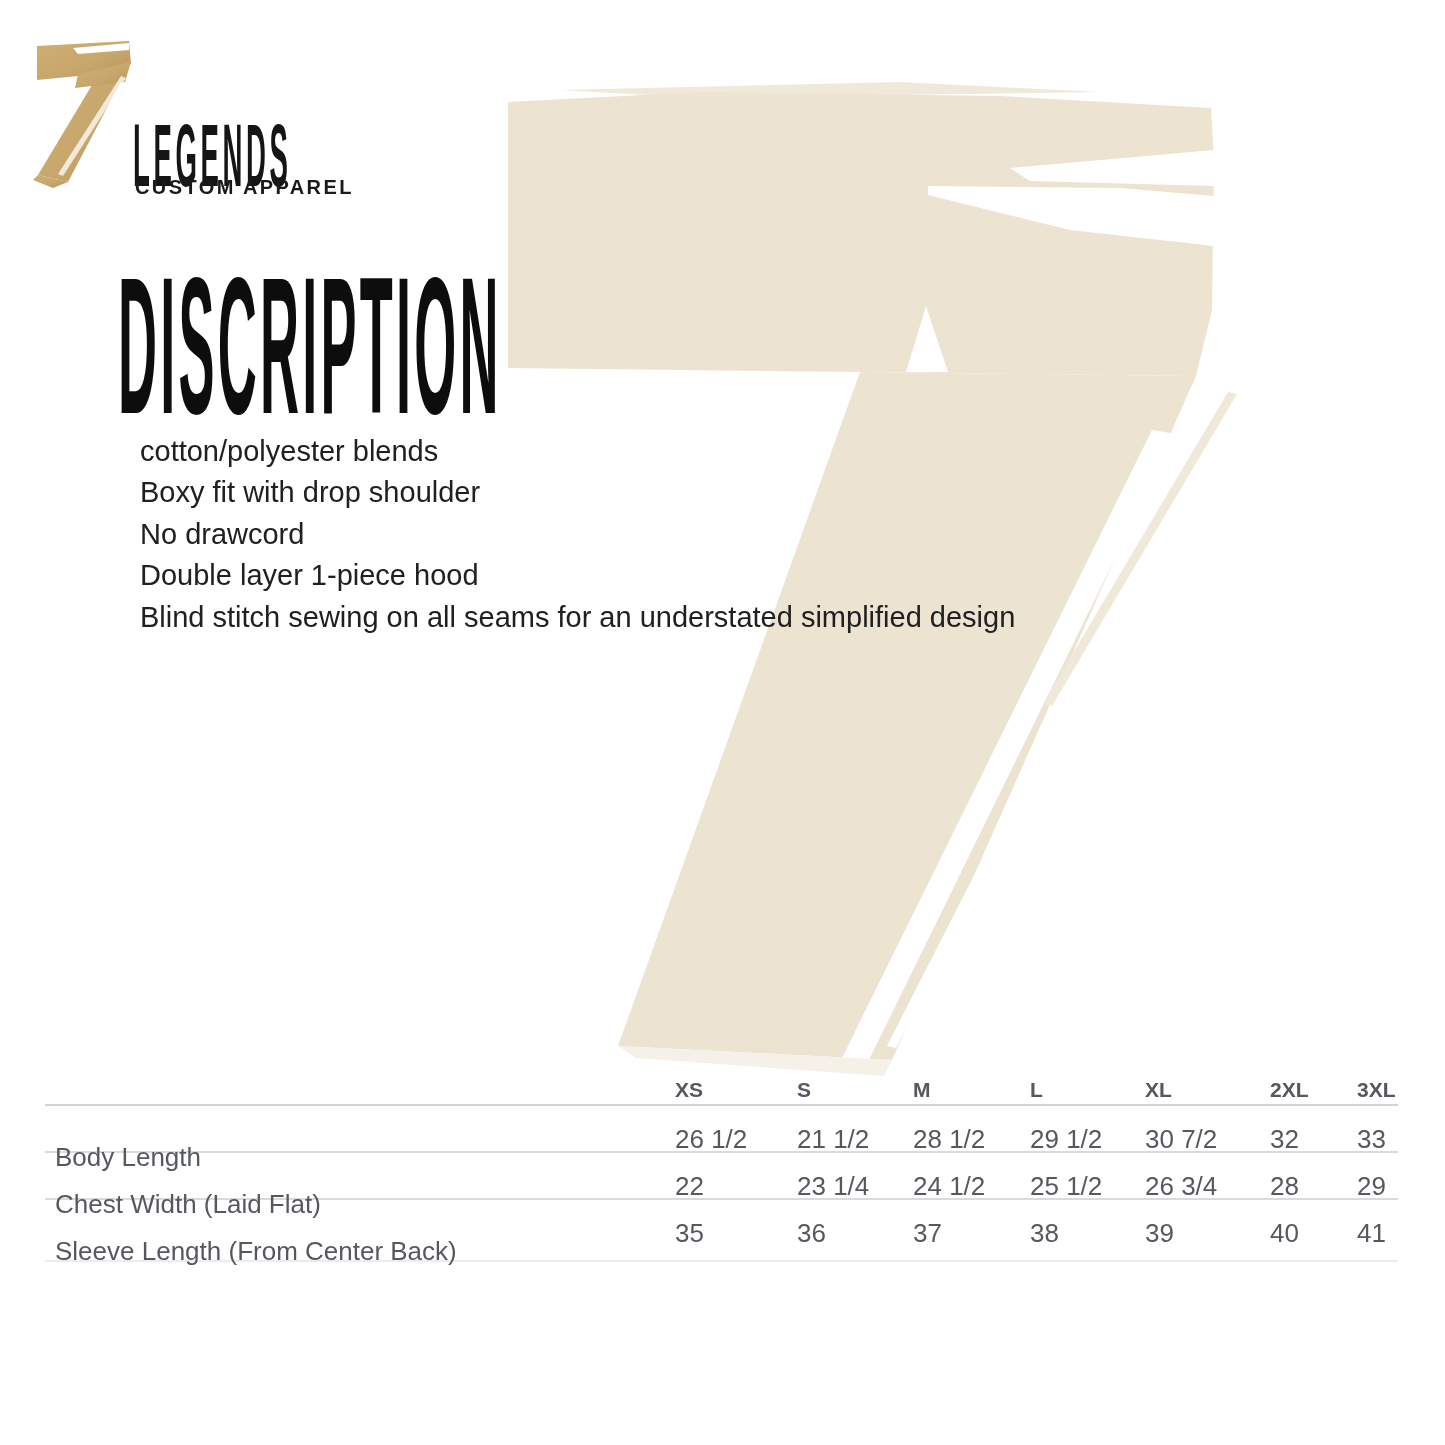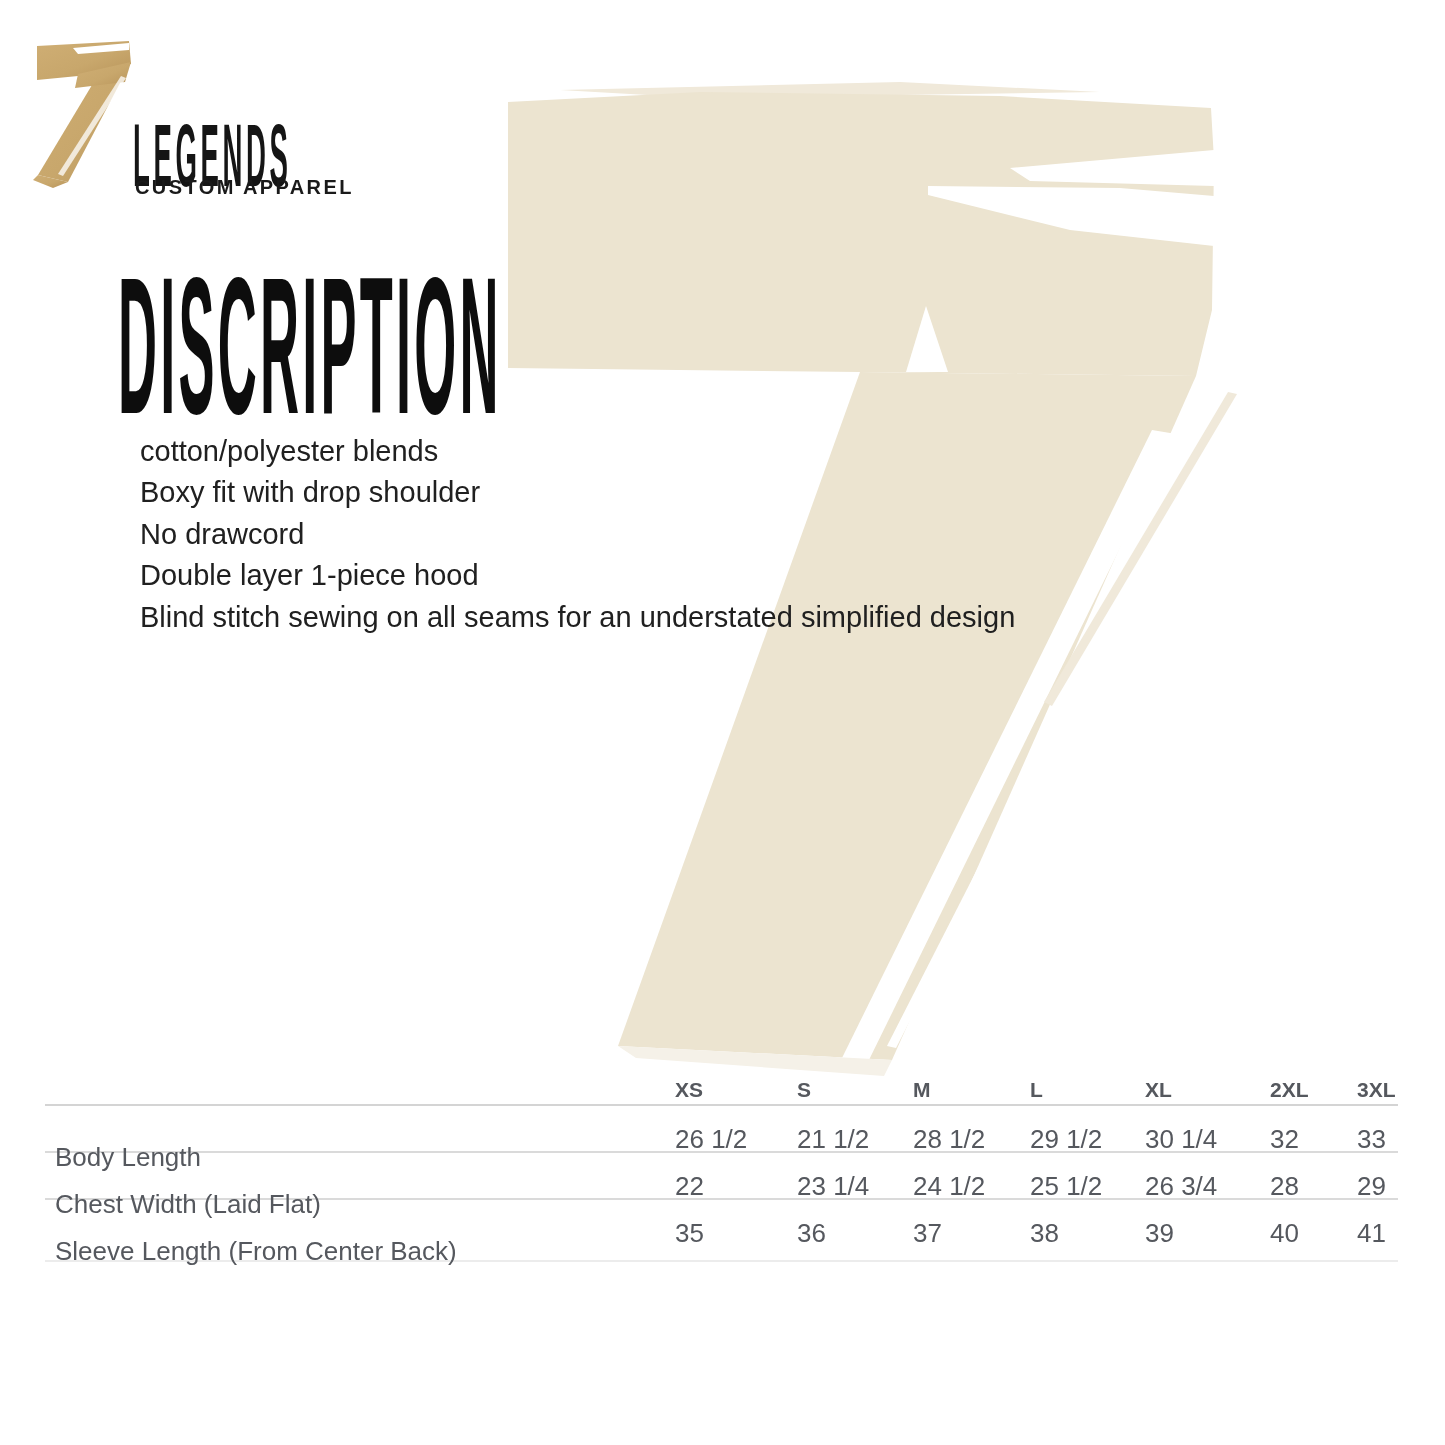--- a/index.html
+++ b/index.html
@@ -126,21 +126,21 @@
       <div>2XL</div>
       <div>3XL</div>
     </div>
 
     <div class="trow tdata">
       <div class="lbl">Body Length</div>
       <div>26 1/2</div>
       <div>21 1/2</div>
       <div>28 1/2</div>
       <div>29 1/2</div>
-      <div>30 1/4</div>
+      <div>30 7/2</div>
       <div>32</div>
       <div>33</div>
     </div>
 
     <div class="trow tdata">
       <div class="lbl">Chest Width (Laid Flat)</div>
       <div>22</div>
       <div>23 1/4</div>
       <div>24 1/2</div>
       <div>25 1/2</div>

